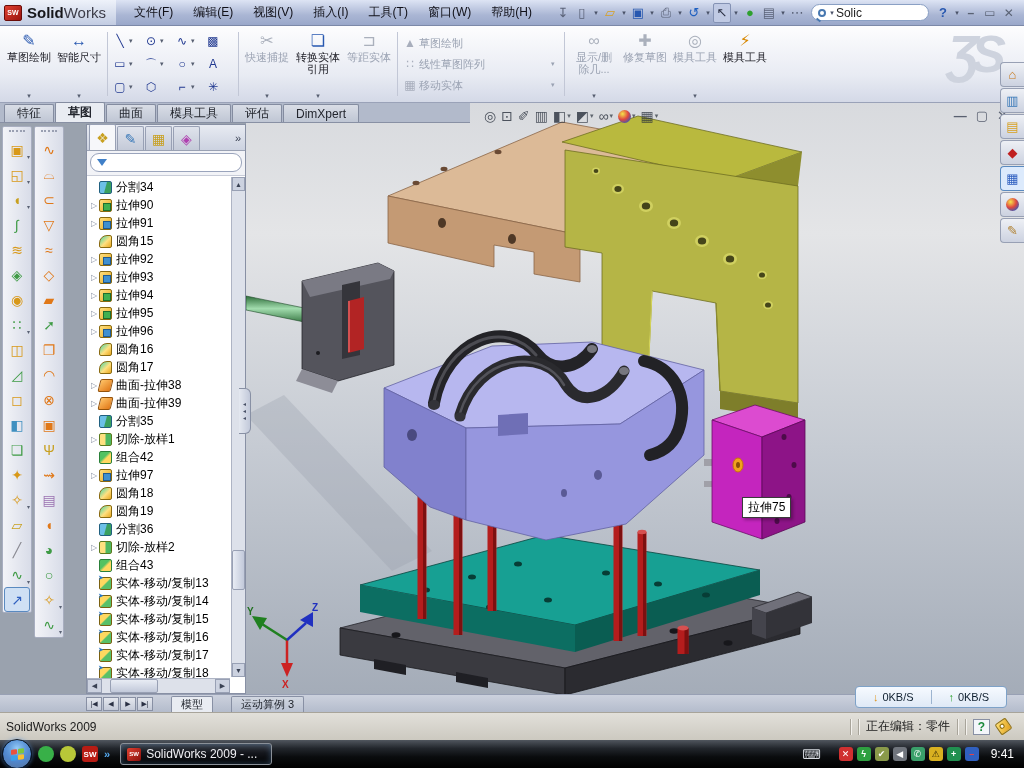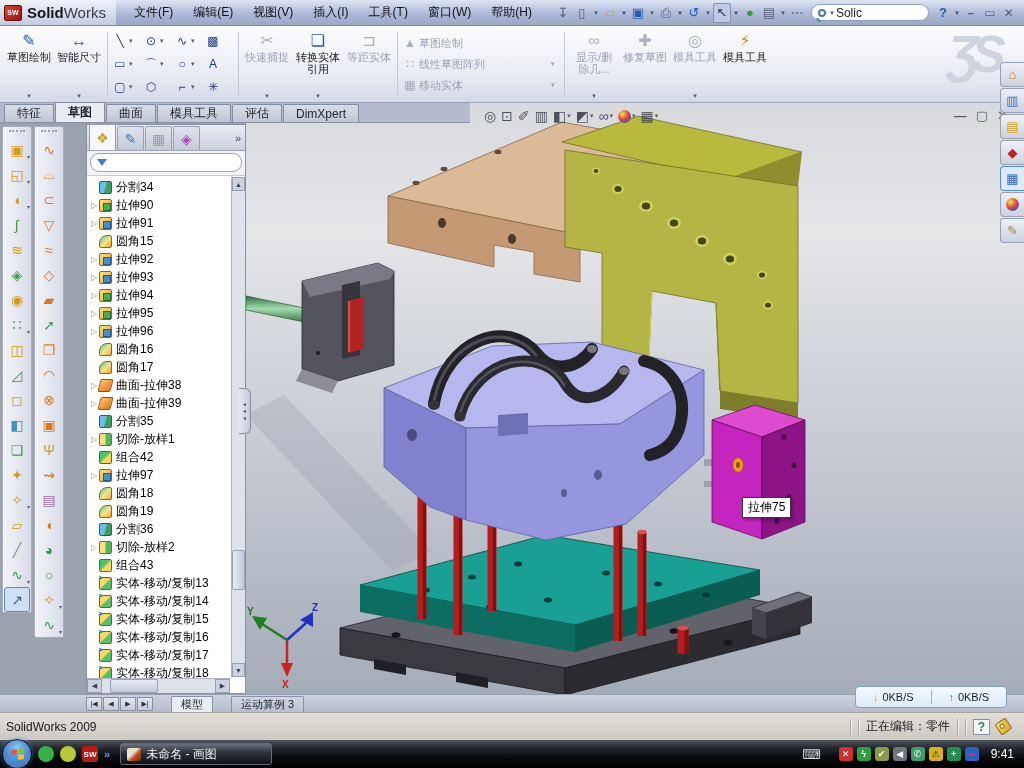--- a/index.html
+++ b/index.html
@@ -823,23 +823,23 @@
         <span style="background:#f8c030"></span>
     </div>
   </div>
   <div class="ql" id="ql">
       <span class="qlico" style="background: rgb(56, 176, 72); border-radius: 50%;"></span>
       <span class="qlico" style="background: rgb(184, 200, 56); border-radius: 50%;"></span>
       <span class="qlico" style="background: rgb(184, 28, 20); border-radius: 3px;">SW</span>
       <span class="chev">»</span>
     </div>
   <div style="display:flex" id="twins">
-      <div class="twin">
-        <span class="paint-ico"></span>
-        <span>未命名 - 画图</span>
+      <div class="twin active">
+        <span class="sw-ico">SW</span>
+        <span>SolidWorks 2009 - ...</span>
       </div>
     </div>
   <div class="tray" id="tray">
       <span class="kb">⌨</span>
       <span class="tico" style="background: rgb(208, 48, 48); color: rgb(255, 255, 255);">✕</span>
       <span class="tico" style="background: rgb(46, 160, 64); color: rgb(255, 255, 255);">ϟ</span>
       <span class="tico" style="background: rgb(138, 154, 74); color: rgb(255, 255, 255);">✔</span>
       <span class="tico" style="background: rgb(112, 117, 125); color: rgb(255, 255, 255);">◀</span>
       <span class="tico" style="background: rgb(58, 160, 106); color: rgb(255, 255, 255);">✆</span>
       <span class="tico" style="background: rgb(216, 176, 32); color: rgb(32, 24, 0);">⚠</span>

